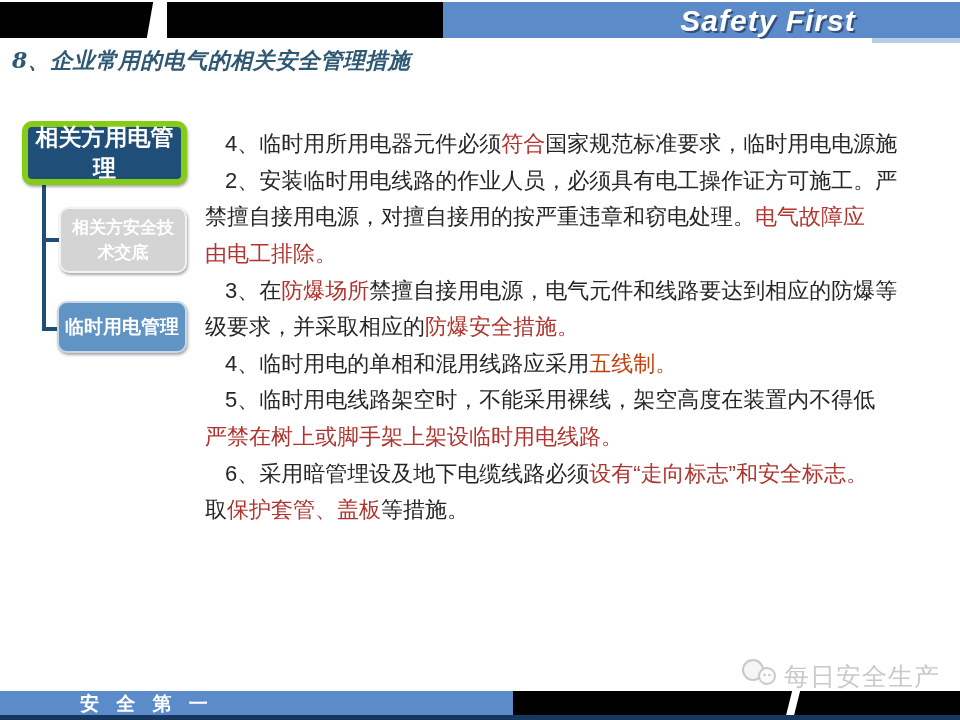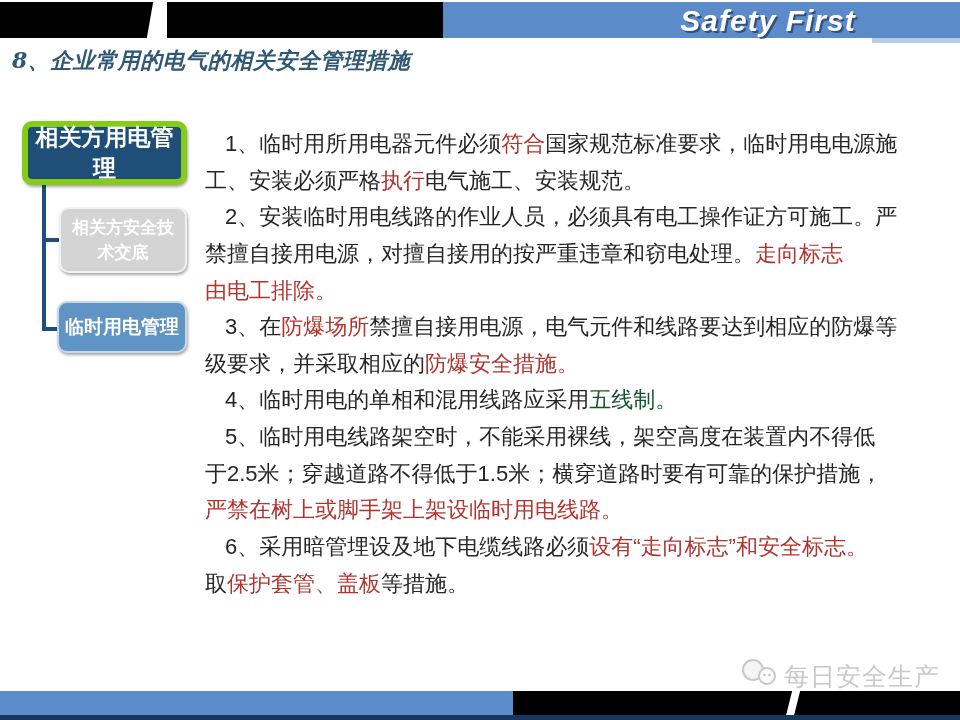--- a/index.html
+++ b/index.html
@@ -74,42 +74,41 @@
     <span>相关方用电管理</span>
   </div>
   <div class="diag-box box3" style="background: rgb(96, 148, 196);">
     <span>临时用电管理</span>
   </div>
   <div class="diag-box box2" style="background: rgb(212, 212, 212);">
     <span>相关方安全技术交底</span>
   </div>
 
   <div class="body-lines">
-      <div class="bline first"><span>1、临时用所用电器元件必须</span><span class="red" style="color: rgb(176, 52, 47);">符合</span><span>国家规范标准要求，临时用电电源施</span></div>
-      <div class="bline"><span>工、安装必须严格</span><span class="red" style="color: rgb(176, 52, 47);">执行</span><span>电气施工、安装规范。</span></div>
+      <div class="bline first"><span>4、临时用所用电器元件必须</span><span class="red" style="color: rgb(176, 52, 47);">符合</span><span>国家规范标准要求，临时用电电源施</span></div>
       <div class="bline first"><span>2、安装临时用电线路的作业人员，必须具有电工操作证方可施工。严</span></div>
-      <div class="bline"><span>禁擅自接用电源，对擅自接用的按严重违章和窃电处理。</span><span class="red" style="color: rgb(176, 52, 47);">走向标志</span></div>
+      <div class="bline"><span>禁擅自接用电源，对擅自接用的按严重违章和窃电处理。</span><span class="red" style="color: rgb(176, 52, 47);">电气故障应</span></div>
       <div class="bline"><span class="red" style="color: rgb(176, 52, 47);">由电工排除。</span></div>
       <div class="bline first"><span>3、在</span><span class="red" style="color: rgb(176, 52, 47);">防爆场所</span><span>禁擅自接用电源，电气元件和线路要达到相应的防爆等</span></div>
       <div class="bline"><span>级要求，并采取相应的</span><span class="red" style="color: rgb(176, 52, 47);">防爆安全措施。</span></div>
-      <div class="bline first"><span>4、临时用电的单相和混用线路应采用</span><span class="red" style="color: #14532d;">五线制。</span></div>
+      <div class="bline first"><span>4、临时用电的单相和混用线路应采用</span><span class="red" style="color: #c2410c;">五线制。</span></div>
       <div class="bline first"><span>5、临时用电线路架空时，不能采用裸线，架空高度在装置内不得低</span></div>
-      <div class="bline"><span>于2.5米；穿越道路不得低于1.5米；横穿道路时要有可靠的保护措施，</span></div>
       <div class="bline"><span class="red" style="color: rgb(176, 52, 47);">严禁在树上或脚手架上架设临时用电线路。</span></div>
       <div class="bline first"><span>6、采用暗管埋设及地下电缆线路必须</span><span class="red" style="color: rgb(176, 52, 47);">设有“走向标志”和安全标志。</span></div>
       <div class="bline"><span>取</span><span class="red" style="color: rgb(176, 52, 47);">保护套管、盖板</span><span>等措施。</span></div>
     </div>
 
   <div class="wm-icon">
     <svg width="44" height="32" viewBox="0 0 44 32">
       <circle cx="15" cy="12" r="10" fill="#f5f5f5" stroke="#c9c9c9" stroke-width="2"></circle>
       <circle cx="29" cy="18" r="8" fill="#fbfbfb" stroke="#c9c9c9" stroke-width="2"></circle>
       <circle cx="26.5" cy="17" r="1.3" fill="#c9c9c9"></circle>
       <circle cx="31.5" cy="17" r="1.3" fill="#c9c9c9"></circle>
     </svg>
   </div>
   <div class="watermark">每日安全生产</div>
   <div class="bottom-blue"></div>
+  <div class="slogan">安 全 第 一</div>
   <div class="bottom-black"></div>
   <div class="bottom-slash"></div>
   <div class="bottom-navy"></div>
 
 </div>
 
 </body></html>

